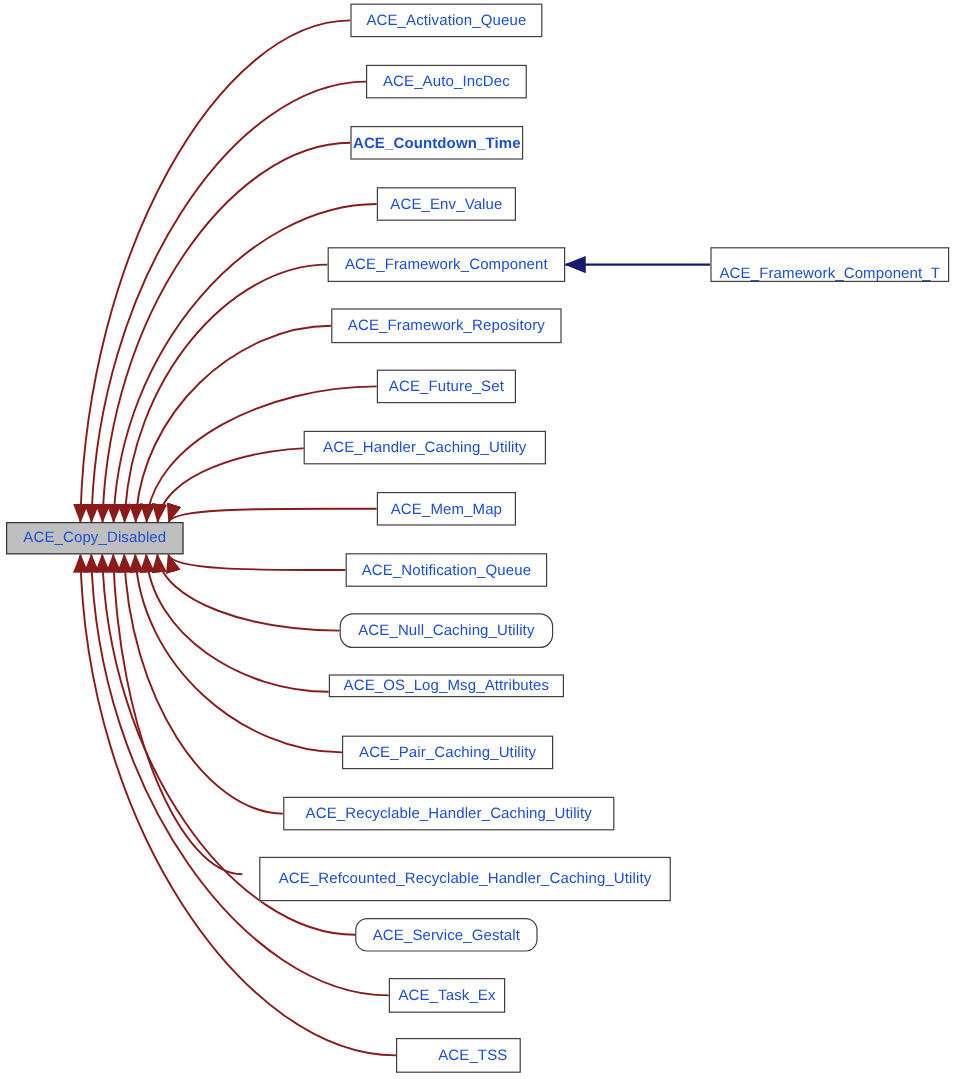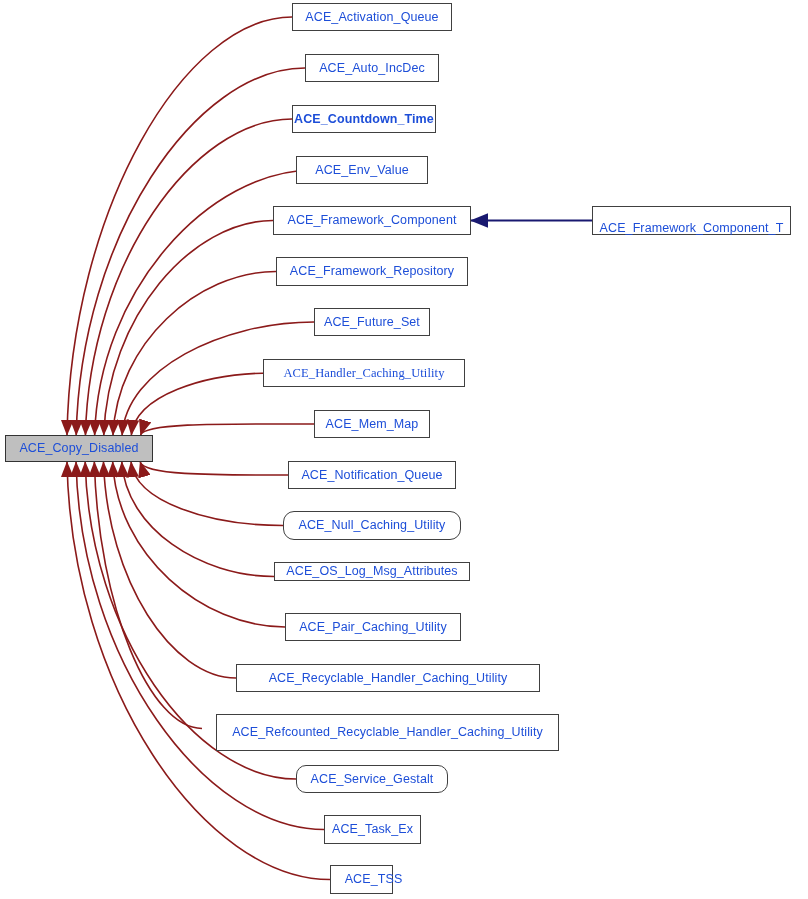--- a/index.html
+++ b/index.html
@@ -94,63 +94,63 @@
       </div>
       <div class="node" style="left: 292px; top: 3px; width: 160px; height: 28px;">
         <span class="node-label">ACE_Activation_Queue</span>
       </div>
       <div class="node" style="left: 305px; top: 54px; width: 134px; height: 28px; text-align: right;">
         <span class="node-label">ACE_Auto_IncDec</span>
       </div>
       <div class="node" style="left: 292px; top: 105px; width: 144px; height: 28px; font-weight: bold;">
         <span class="node-label">ACE_Countdown_Time</span>
       </div>
-      <div class="node" style="left: 296px; top: 156px; width: 132px; height: 28px;">
+      <div class="node" style="left: 314px; top: 156px; width: 116px; height: 28px;">
         <span class="node-label">ACE_Env_Value</span>
       </div>
       <div class="node" style="left: 273px; top: 206px; width: 198px; height: 29px;">
         <span class="node-label">ACE_Framework_Component</span>
       </div>
       <div class="node" style="left: 276px; top: 257px; width: 192px; height: 29px;">
         <span class="node-label">ACE_Framework_Repository</span>
       </div>
       <div class="node" style="left: 314px; top: 308px; width: 116px; height: 28px;">
         <span class="node-label">ACE_Future_Set</span>
       </div>
-      <div class="node" style="left: 263px; top: 359px; width: 202px; height: 28px; font-family: Liberation Serif, serif;">
+      <div class="node" style="left: 253px; top: 359px; width: 202px; height: 28px;">
         <span class="node-label">ACE_Handler_Caching_Utility</span>
       </div>
       <div class="node" style="left: 314px; top: 410px; width: 116px; height: 28px;">
         <span class="node-label">ACE_Mem_Map</span>
       </div>
       <div class="node" style="left: 288px; top: 461px; width: 168px; height: 28px;">
         <span class="node-label">ACE_Notification_Queue</span>
       </div>
       <div class="node" style="left: 283px; top: 511px; width: 178px; height: 29px; border-radius: 11px;">
         <span class="node-label">ACE_Null_Caching_Utility</span>
       </div>
       <div class="node" style="left: 274px; top: 562px; width: 196px; height: 19px;">
         <span class="node-label">ACE_OS_Log_Msg_Attributes</span>
       </div>
       <div class="node" style="left: 285px; top: 613px; width: 176px; height: 28px;">
         <span class="node-label">ACE_Pair_Caching_Utility</span>
       </div>
-      <div class="node" style="left: 236px; top: 664px; width: 304px; height: 28px;">
+      <div class="node" style="left: 236px; top: 664px; width: 276px; height: 28px;">
         <span class="node-label">ACE_Recyclable_Handler_Caching_Utility</span>
       </div>
       <div class="node" style="left: 216px; top: 714px; width: 343px; height: 37px;">
         <span class="node-label">ACE_Refcounted_Recyclable_Handler_Caching_Utility</span>
       </div>
       <div class="node" style="left: 296px; top: 765px; width: 152px; height: 28px; border-radius: 10px;">
         <span class="node-label">ACE_Service_Gestalt</span>
       </div>
       <div class="node" style="left: 324px; top: 815px; width: 97px; height: 29px;">
         <span class="node-label">ACE_Task_Ex</span>
       </div>
-      <div class="node" style="left: 330px; top: 865px; width: 63px; height: 29px; padding-left: 24px;">
+      <div class="node" style="left: 330px; top: 865px; width: 104px; height: 29px; padding-left: 24px;">
         <span class="node-label">ACE_TSS</span>
       </div>
       <div class="node" style="left: 592px; top: 206px; width: 199px; height: 29px; align-items: flex-end;">
         <span class="node-label">ACE_Framework_Component_T</span>
       </div>
     </div>
 
 </div>
 
 </body></html>

